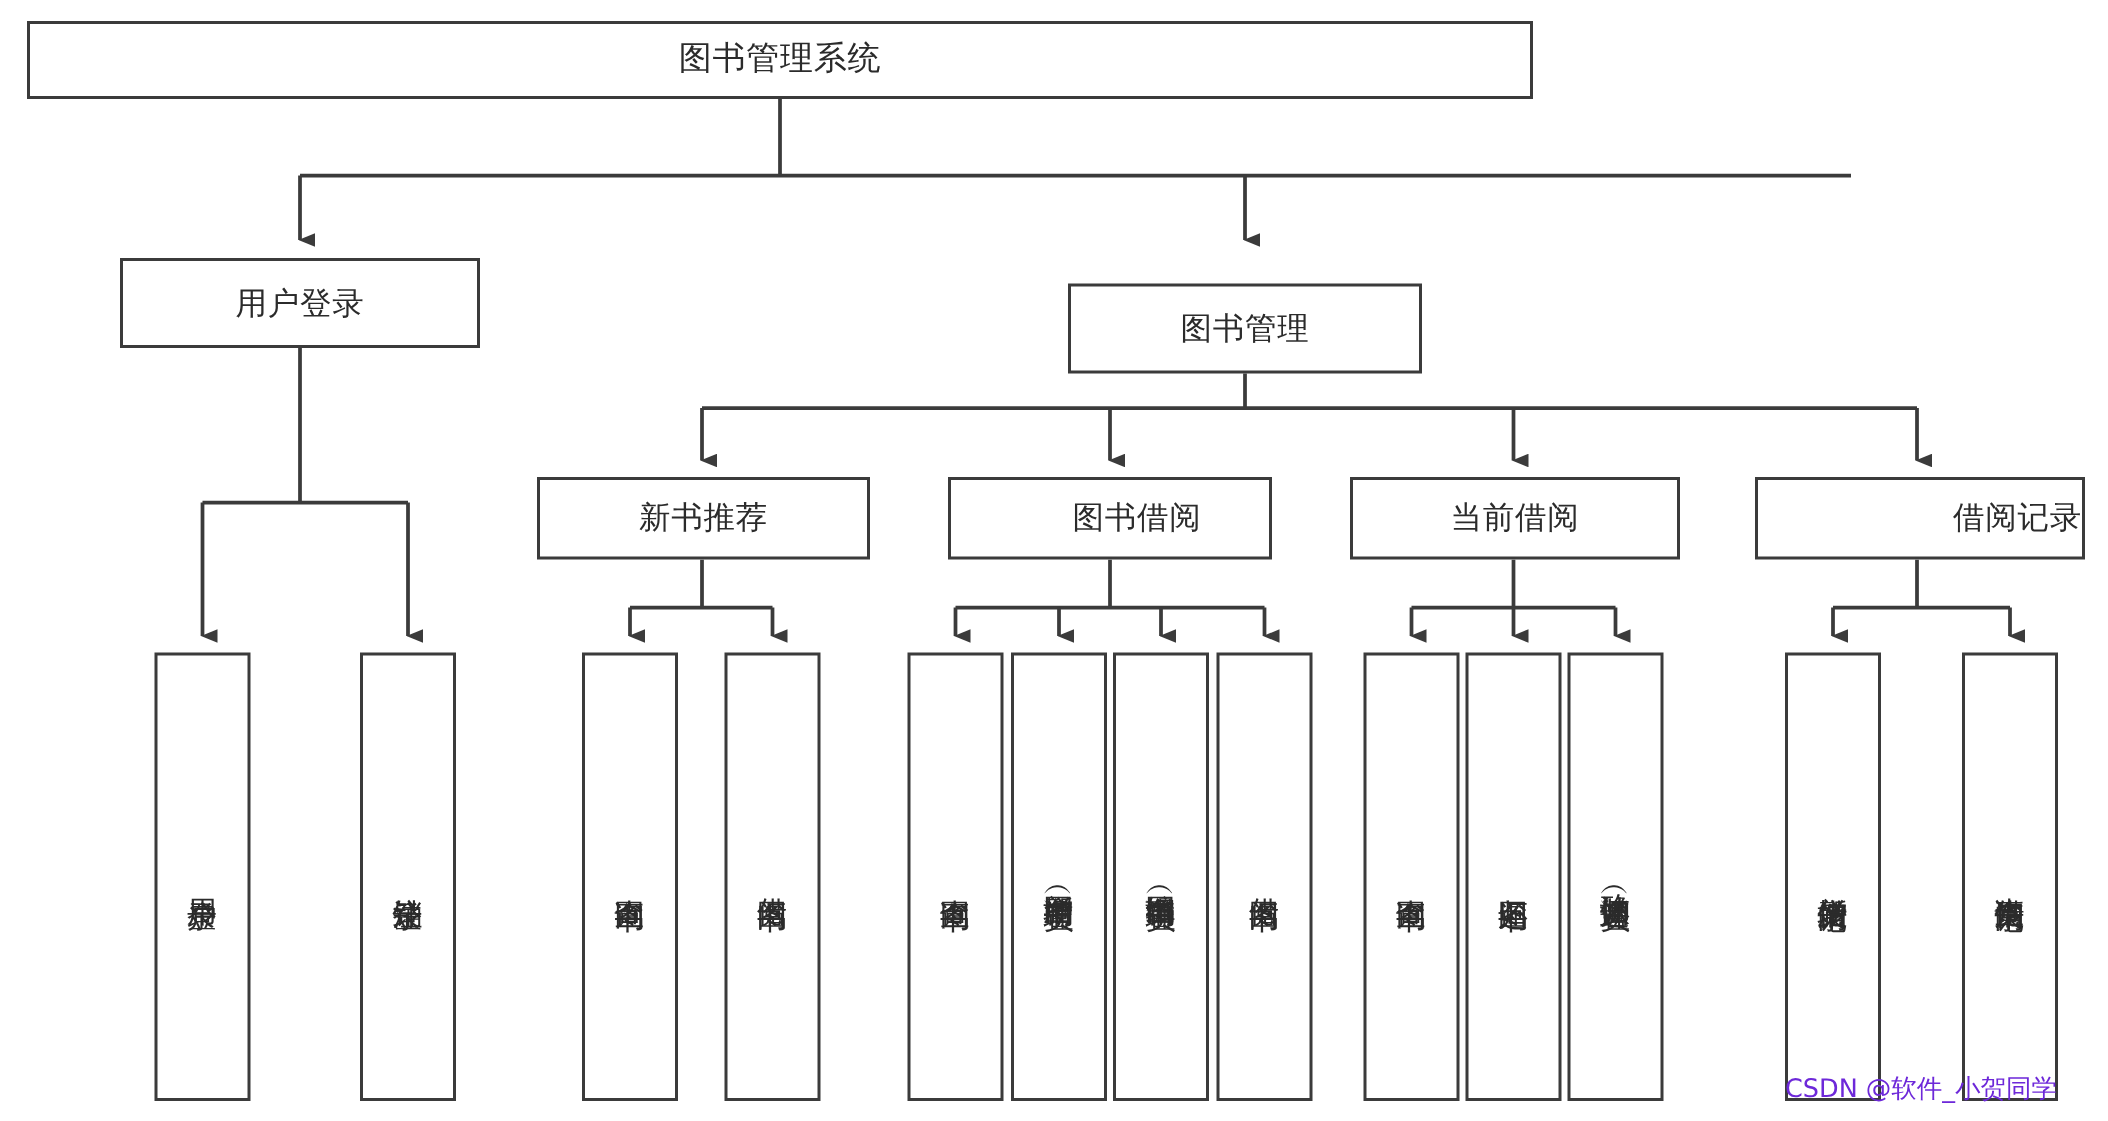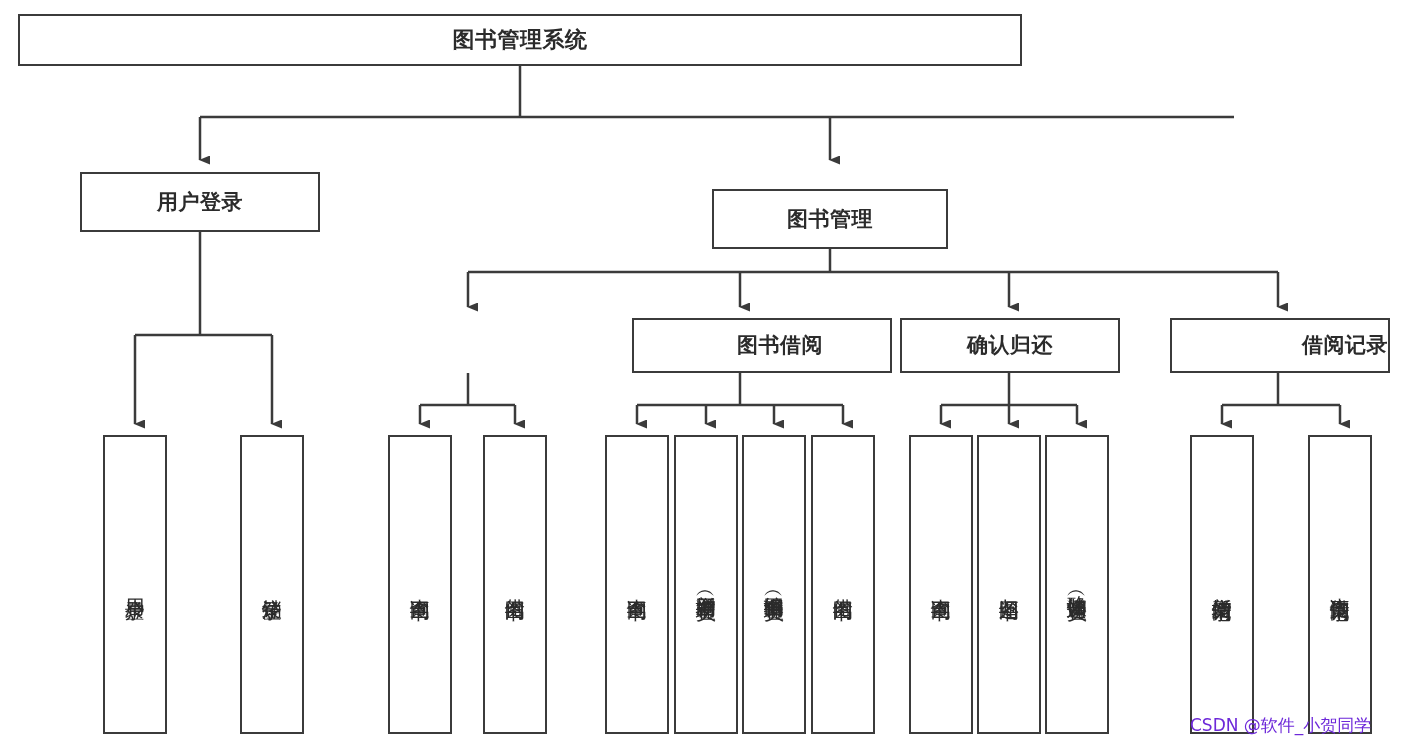--- a/index.html
+++ b/index.html
@@ -40,21 +40,20 @@
   .node-label {
     display: block;
     text-align: center;
     line-height: 1.18;
     letter-spacing: 0.5px;
     color: #2b2b2b;
   }
   .node.horizontal .node-label {
     font-size: 21px;
     white-space: nowrap;
-    font-weight: bold;
   }
   .node.root .node-label {
     font-size: 22px;
   }
   .node.vertical {
     align-items: center;
     justify-content: center;
     padding: 4px 0;
   }
   .node.vertical .node-label {
@@ -135,25 +134,28 @@
     <span class="node-label">图书管理系统</span>
   </div>
 
   <div class="node horizontal" style="left:80px; top:172px; width:240px; height:60px;">
     <span class="node-label">用户登录</span>
   </div>
   <div class="node horizontal" style="left:712px; top:189px; width:236px; height:60px;">
     <span class="node-label">图书管理</span>
   </div>
 
-  <div class="node horizontal" style="left:632px; top:318px; width:260px; height:55px;padding-left:36px;">
+  <div class="node horizontal" style="left:358px; top:318px; width:222px; height:55px;">
+    <span class="node-label">新书推荐</span>
+  </div>
+  <div class="node horizontal" style="left:632px; top:318px; width:216px; height:55px;padding-left:36px;">
     <span class="node-label">图书借阅</span>
   </div>
   <div class="node horizontal" style="left:900px; top:318px; width:220px; height:55px;">
-    <span class="node-label">确认归还</span>
+    <span class="node-label">当前借阅</span>
   </div>
   <div class="node horizontal" style="left:1170px; top:318px; width:220px; height:55px;justify-content:flex-end;">
     <span class="node-label">借阅记录</span>
   </div>
 
   <div class="node vertical" style="left:103px; top:435px; width:64px; height:299px;">
     <span class="node-label">用户登录</span>
   </div>
   <div class="node vertical" style="left:240px; top:435px; width:64px; height:299px;">
     <span class="node-label">注销登录</span>

